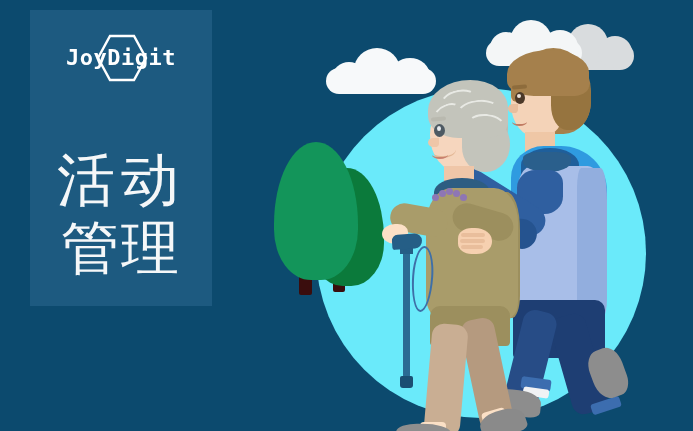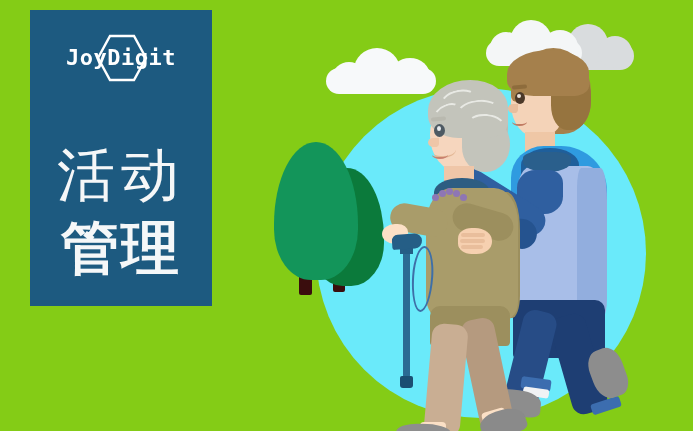--- a/index.html
+++ b/index.html
@@ -2,21 +2,21 @@
 <html><head>
 <meta charset="utf-8">
 <style>
   html,body{margin:0;padding:0;}
   body{
     width:693px;height:431px;overflow:hidden;
     font-family:"Liberation Sans","DejaVu Sans",sans-serif;
   }
   #stage{
     position:relative;width:693px;height:431px;
-    background:#84cc16;overflow:hidden;
+    background:#0c4a6e;overflow:hidden;
   }
 
   
   .bg-circle{
     position:absolute;left:316px;top:88px;width:330px;height:330px;
     border-radius:50%;background:#6AEAFA;
   }
   .cloud{position:absolute;}
   .cloud .puff{position:absolute;border-radius:50%;}
   .cloud .base{position:absolute;border-radius:22px;}
@@ -174,22 +174,22 @@
   }
   #logo-cn{
     margin-top:4px;font-family:"DejaVu Sans","Liberation Sans",sans-serif;
     font-weight:bold;font-size:21px;letter-spacing:3px;color:#FFFFFF;
   }
   #title-wrap{position:absolute;left:0;top:136px;width:182px;text-align:center;}
   .title-line{
     font-family:"DejaVu Sans","Liberation Sans",sans-serif;
     color:#F5F7F8;font-size:58px;line-height:68px;letter-spacing:6px;
   }
-  #title-1{font-weight:400;font-family:Liberation Mono, monospace;}
-  #title-2{font-weight:bold;letter-spacing:2px;}
+  #title-1{font-weight:400;}
+  #title-2{font-weight:normal;letter-spacing:2px;}
 </style>
 </head>
 <body>
 
 <div id="stage">
 
   <div class="bg-circle"></div>
 
   <div class="cloud" id="cloud-grey">
     <div class="base"></div>

